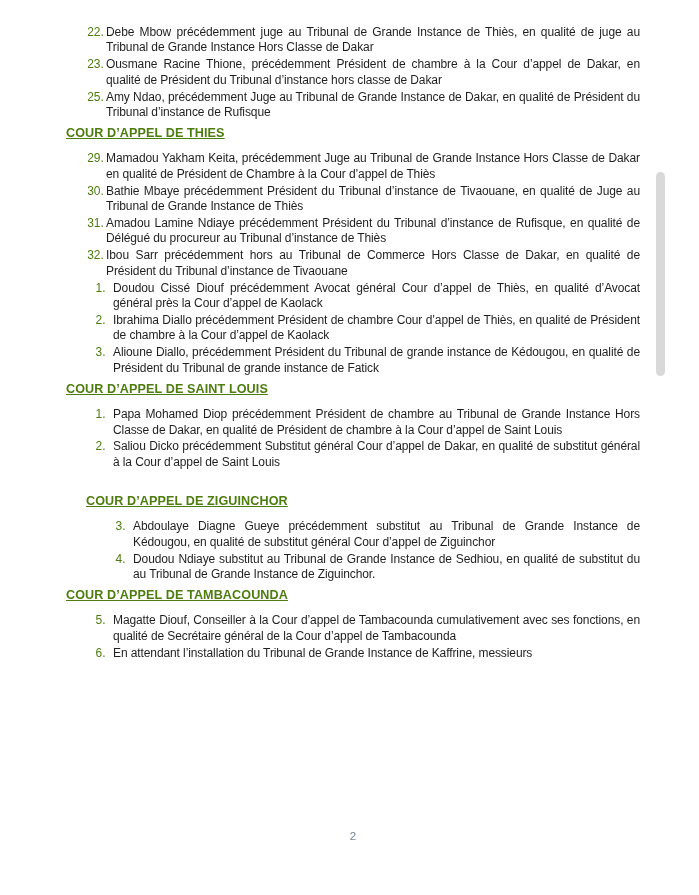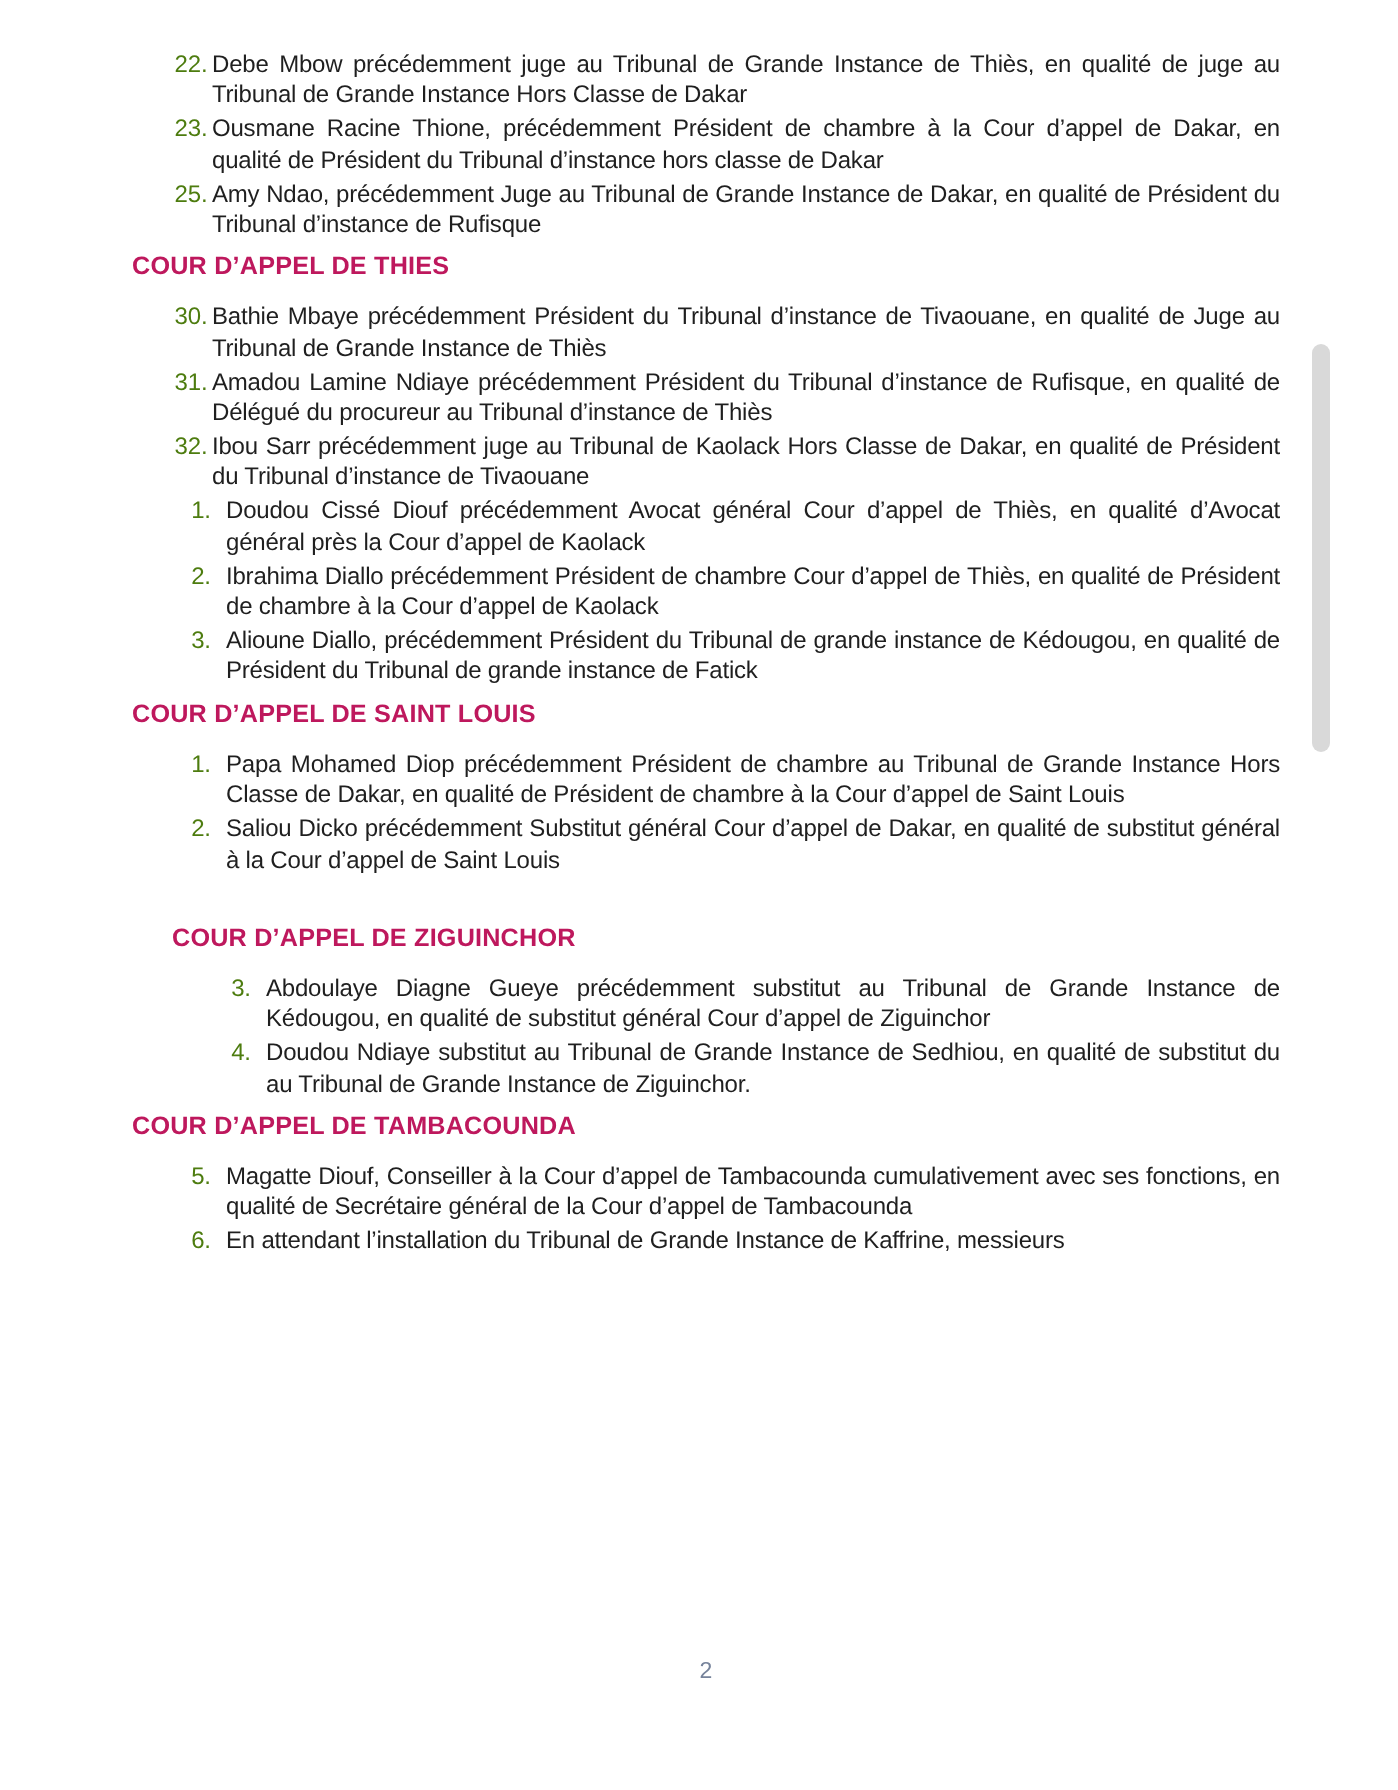--- a/index.html
+++ b/index.html
@@ -19,24 +19,25 @@
     left: 66px; top: 25px;
     width: 574px;
     color: #1f1f1f;
     font-size: 12px;
     line-height: 15.4px;
     letter-spacing: -0.1px;
   }
   .section-header {
     font-size: 12.6px;
     font-weight: bold;
-    color: #be185d;
+    color: #4d7c0f;
     line-height: 15px;
     margin: 6px 0 10px 0;
     letter-spacing: 0.1px;
+    text-decoration: underline;
   }
   .section.gap-before { margin-top: 24px; margin-left: 20px; }
   .list { width: 100%; }
   .list-item {
     display: flex;
     margin-bottom: 1.5px;
   }
   .list.two-digit { padding-left: 19px; }
   .list.two-digit .item-number { flex: 0 0 21px; }
   .list.one-digit { padding-left: 22px; }
@@ -81,30 +82,34 @@
           <div class="list-item">
             <span class="item-number">25.</span>
             <span class="item-text">Amy Ndao, précédemment Juge au Tribunal de Grande Instance de Dakar, en qualité de Président du Tribunal d’instance de Rufisque</span>
           </div>
         </div>
       </div>
       <div class="section">
         <div class="section-header">COUR D’APPEL DE THIES</div>
         <div class="list two-digit">
           <div class="list-item">
+            <span class="item-number">29.</span>
+            <span class="item-text">Mamadou Yakham Keita, précédemment Juge au Tribunal de Grande Instance Hors Classe de Dakar en qualité de Président de Chambre à la Cour d’appel de Thiès</span>
+          </div>
+          <div class="list-item">
             <span class="item-number">30.</span>
             <span class="item-text">Bathie Mbaye précédemment Président du Tribunal d’instance de Tivaouane, en qualité de Juge au Tribunal de Grande Instance de Thiès</span>
           </div>
           <div class="list-item">
             <span class="item-number">31.</span>
             <span class="item-text">Amadou Lamine Ndiaye précédemment Président du Tribunal d’instance de Rufisque, en qualité de Délégué du procureur au Tribunal d’instance de Thiès</span>
           </div>
           <div class="list-item">
             <span class="item-number">32.</span>
-            <span class="item-text">Ibou Sarr précédemment juge au Tribunal de Kaolack Hors Classe de Dakar, en qualité de Président du Tribunal d’instance de Tivaouane</span>
+            <span class="item-text">Ibou Sarr précédemment hors au Tribunal de Commerce Hors Classe de Dakar, en qualité de Président du Tribunal d’instance de Tivaouane</span>
           </div>
         </div>
       </div>
       <div class="section">
         <div class="list one-digit">
           <div class="list-item">
             <span class="item-number">1.</span>
             <span class="item-text">Doudou Cissé Diouf précédemment Avocat général Cour d’appel de Thiès, en qualité d’Avocat général près la Cour d’appel de Kaolack</span>
           </div>
           <div class="list-item">

